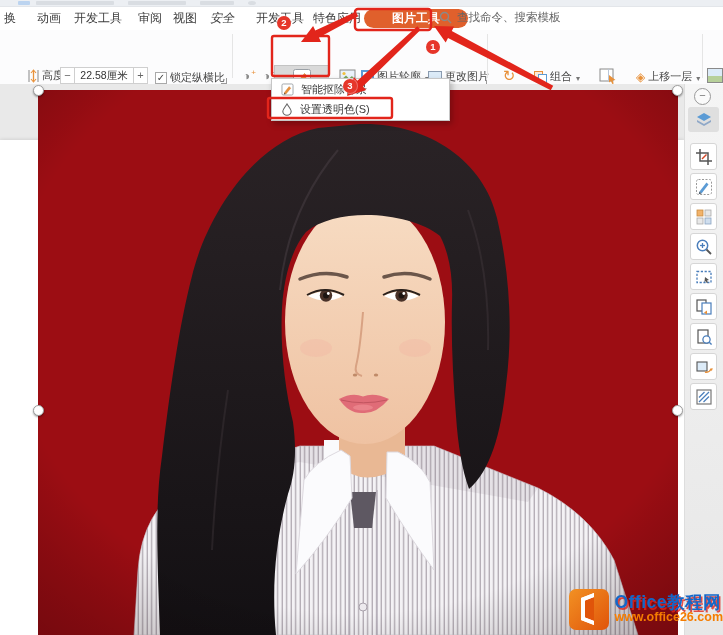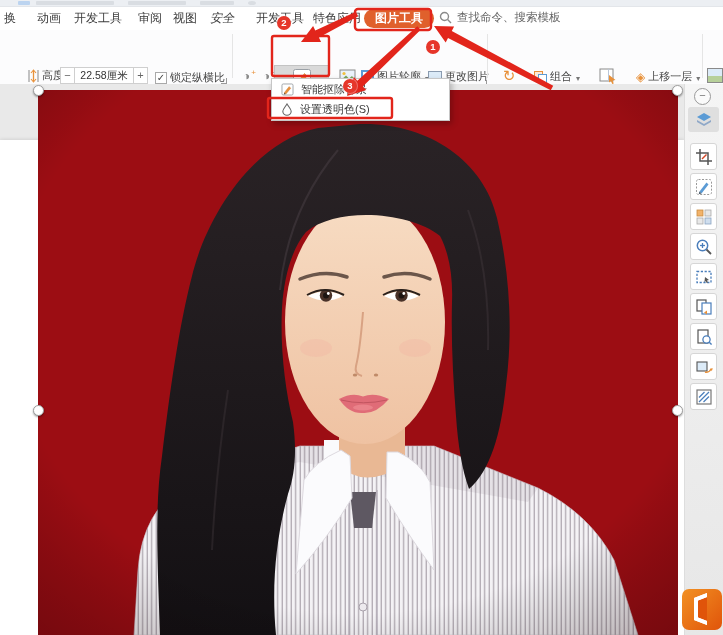--- a/index.html
+++ b/index.html
@@ -5,21 +5,21 @@
   html,body{margin:0;padding:0;background:#ddd;}
   #app{position:relative;width:723px;height:635px;overflow:hidden;background:#fff;
        font-family:"Liberation Sans","DejaVu Sans",sans-serif;-webkit-font-smoothing:antialiased;}
   
   .titlebar{position:absolute;left:0;top:0;width:723px;height:6px;background:#eceff3;border-bottom:1px solid #e3e6ea;}
   .tmark{position:absolute;top:1px;height:4px;background:#d9dde2;border-radius:1px;}
   .tmark.blue{background:#bcd4f0;}
   
   .menubar{position:absolute;left:0;top:7px;width:723px;height:23px;background:#fff;}
   .mi{position:absolute;top:3px;font-size:12px;color:#3b3b3b;white-space:nowrap;cursor:default;}
-  .tab-pill{position:absolute;top:2px;height:19px;line-height:19px;padding:0 11px;border-radius:10px;
+  .tab-pill{position:absolute;top:2px;height:19px;line-height:19px;padding:0 28px;border-radius:10px;
             background:#E0602C;color:#fff;font-size:12px;font-weight:bold;white-space:nowrap;}
   .search-wrap{position:absolute;left:439px;top:3px;display:flex;align-items:center;gap:5px;color:#666;font-size:11.5px;white-space:nowrap;}
   
   .ribbon{position:absolute;left:0;top:30px;width:723px;height:54px;background:#FCFCFD;border-bottom:1px solid #E0E0E0;font-size:11px;color:#444;}
   .rab{position:absolute;white-space:nowrap;display:flex;align-items:center;gap:3px;height:17px;}
   .sep{position:absolute;top:4px;height:44px;width:1px;background:#E5E5E5;}
   .corner{position:absolute;width:5px;height:5px;border-right:1px solid #9a9a9a;border-bottom:1px solid #9a9a9a;}
   .spin-btn{box-sizing:border-box;width:15px;height:17px;border:1px solid #cfcfcf;background:#fff;text-align:center;line-height:15px;font-size:11px;color:#666;}
   .spin-val{box-sizing:border-box;width:58px;height:17px;border:1px solid #cfcfcf;border-left:none;border-right:none;background:#fff;text-align:center;line-height:15px;font-size:10.5px;color:#333;}
   .chk{box-sizing:border-box;width:12px;height:12px;border:1px solid #a9a9a9;background:#fff;font-size:10px;line-height:10px;text-align:center;color:#444;}
@@ -426,20 +426,24 @@
           <linearGradient id="og" x1="0" y1="0" x2="1" y2="1">
         <stop offset="0" stop-color="#F29123"></stop>
             <stop offset="1" stop-color="#E0540A"></stop>
       </linearGradient>
         </defs>
       <rect x="1" y="3" width="40" height="41" rx="7" fill="url(#og)"></rect>
       <path d="M13,12 L26,7 L26,39 L13,34 Z" fill="#fff"></path>
       <path d="M17,14.5 L26,11 L26,35 L17,31.5 Z" fill="#E0540A"></path>
       <path d="M13,12 L26,7 L26,11 L17,14.5 L17,31.5 L26,35 L26,39 L13,34 Z" fill="#fff"></path>
     </svg>
+    <div class="wm-text">
+      <span class="wm-l1"><span>Office</span><span>教程网</span></span>
+      <span class="wm-l2">www.office26.com</span>
+    </div>
   </div>
 
   <svg class="overlay" viewBox="0 0 723 635">
     <rect x="355" y="9" width="76" height="21" rx="3" fill="none" stroke="#E2251B" stroke-width="2.4"></rect>
     <rect x="272" y="36" width="57" height="40" rx="2" fill="none" stroke="#E2251B" stroke-width="2.4"></rect>
     <rect x="268" y="98" width="124" height="20" rx="2" fill="none" stroke="#E2251B" stroke-width="2.4"></rect>
     <polygon fill="#E2251B" points="355.9,11.8 315.3,30.4 313.1,25.9 301,42 321.1,42.0 318.9,37.5 358.1,16.2"></polygon>
     <polygon fill="#E2251B" points="553.2,85.8 451.8,30.9 454.1,26.4 434,26 445.7,42.4 448.0,37.9 550.8,90.2"></polygon>
     <polygon fill="#E2251B" points="417.3,26.2 357.4,80.7 353.9,77.1 347,96 366.3,90.1 362.8,86.5 420.7,29.8"></polygon>
   </svg>

